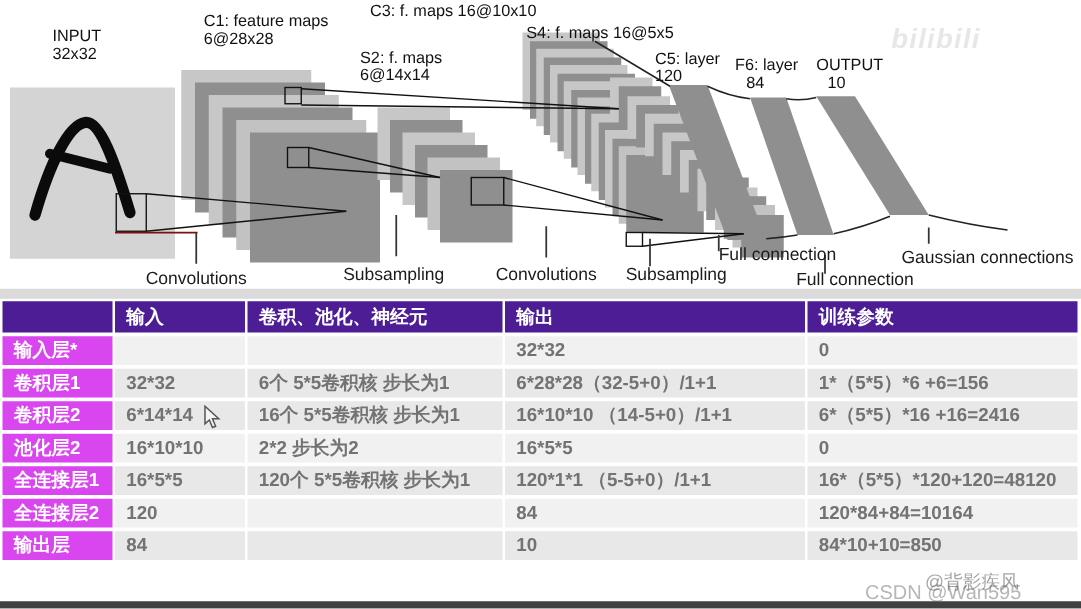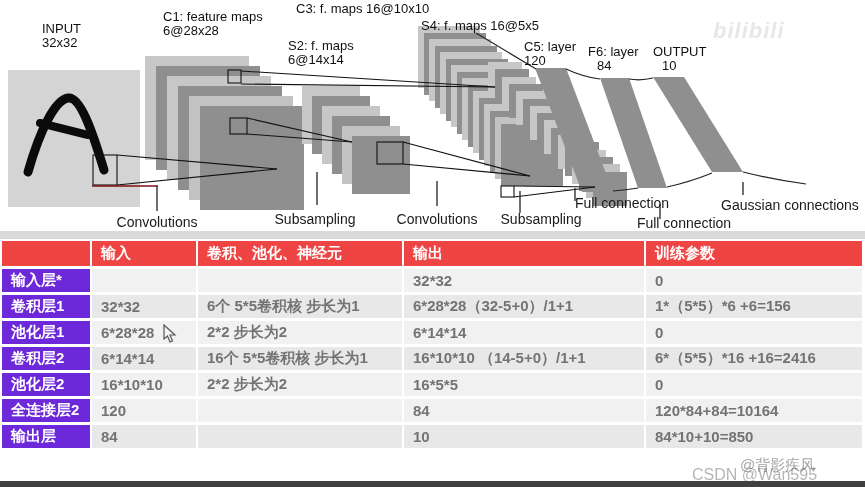--- a/index.html
+++ b/index.html
@@ -7,25 +7,25 @@
           font-family:"Liberation Sans","DejaVu Sans",sans-serif;}
   
   .diagram{position:absolute;top:0;left:0;width:865px;height:232px;}
   .bili-mark{position:absolute;top:18px;left:713px;font-size:22px;font-weight:bold;
              color:rgba(170,170,170,0.28);letter-spacing:1px;font-style:italic;}
   
   .gap-strip{position:absolute;top:231px;left:0;width:865px;height:8px;background:#dadada;}
   
   .table-wrap{position:absolute;top:238px;left:0;width:865px;}
   table{border-collapse:separate;border-spacing:2px 3px;table-layout:fixed;width:864px;}
-  th{background:#ef4444;color:#ffffff;font-size:15px;font-weight:bold;text-align:left;
+  th{background:#4c1d95;color:#ffffff;font-size:15px;font-weight:bold;text-align:left;
      padding:2px 9px;height:21px;white-space:nowrap;overflow:hidden;}
   td{font-size:15px;font-weight:bold;color:#737373;padding:1px 9px;height:21px;
      white-space:nowrap;overflow:hidden;}
-  td.rowlabel{background:#6d28d9;color:#ffffff;}
+  td.rowlabel{background:#d946ef;color:#ffffff;}
   tr.odd td.data{background:#f1f1f1;}
   tr.even td.data{background:#e8e8e8;}
   
   .bottom-bar{position:absolute;top:481px;left:0;width:865px;height:6px;background:#404040;}
   
   .csdn-mark{position:absolute;top:456px;left:688px;width:177px;height:26px;pointer-events:none;}
   .csdn-mark .w1{position:absolute;top:10px;left:4px;font-size:16px;color:rgba(110,110,110,0.5);}
   .csdn-mark .w2{position:absolute;top:0;left:52px;font-size:15px;color:rgba(90,90,90,0.55);}
   
   .cursor{position:absolute;top:324px;left:163px;}
@@ -198,41 +198,41 @@
         <td class="data">32*32</td>
         <td class="data">0</td>
       </tr>
       <tr class="even">
         <td class="rowlabel">卷积层1</td>
         <td class="data">32*32</td>
         <td class="data">6个 5*5卷积核 步长为1</td>
         <td class="data">6*28*28（32-5+0）/1+1</td>
         <td class="data">1*（5*5）*6 +6=156</td>
       </tr>
-      <tr class="odd">
-        <td class="rowlabel">池化层1</td>
-        <td class="data">6*28*28</td>
-        <td class="data">2*2 步长为2</td>
-        <td class="data">6*14*14</td>
-        <td class="data">0</td>
-      </tr>
       <tr class="even">
         <td class="rowlabel">卷积层2</td>
         <td class="data">6*14*14</td>
         <td class="data">16个 5*5卷积核 步长为1</td>
         <td class="data">16*10*10 （14-5+0）/1+1</td>
         <td class="data">6*（5*5）*16 +16=2416</td>
       </tr>
       <tr class="odd">
         <td class="rowlabel">池化层2</td>
         <td class="data">16*10*10</td>
         <td class="data">2*2 步长为2</td>
         <td class="data">16*5*5</td>
         <td class="data">0</td>
       </tr>
+      <tr class="even">
+        <td class="rowlabel">全连接层1</td>
+        <td class="data">16*5*5</td>
+        <td class="data">120个 5*5卷积核 步长为1</td>
+        <td class="data">120*1*1 （5-5+0）/1+1</td>
+        <td class="data">16*（5*5）*120+120=48120</td>
+      </tr>
       <tr class="odd">
         <td class="rowlabel">全连接层2</td>
         <td class="data">120</td>
         <td class="data"></td>
         <td class="data">84</td>
         <td class="data">120*84+84=10164</td>
       </tr>
       <tr class="even">
         <td class="rowlabel">输出层</td>
         <td class="data">84</td>

